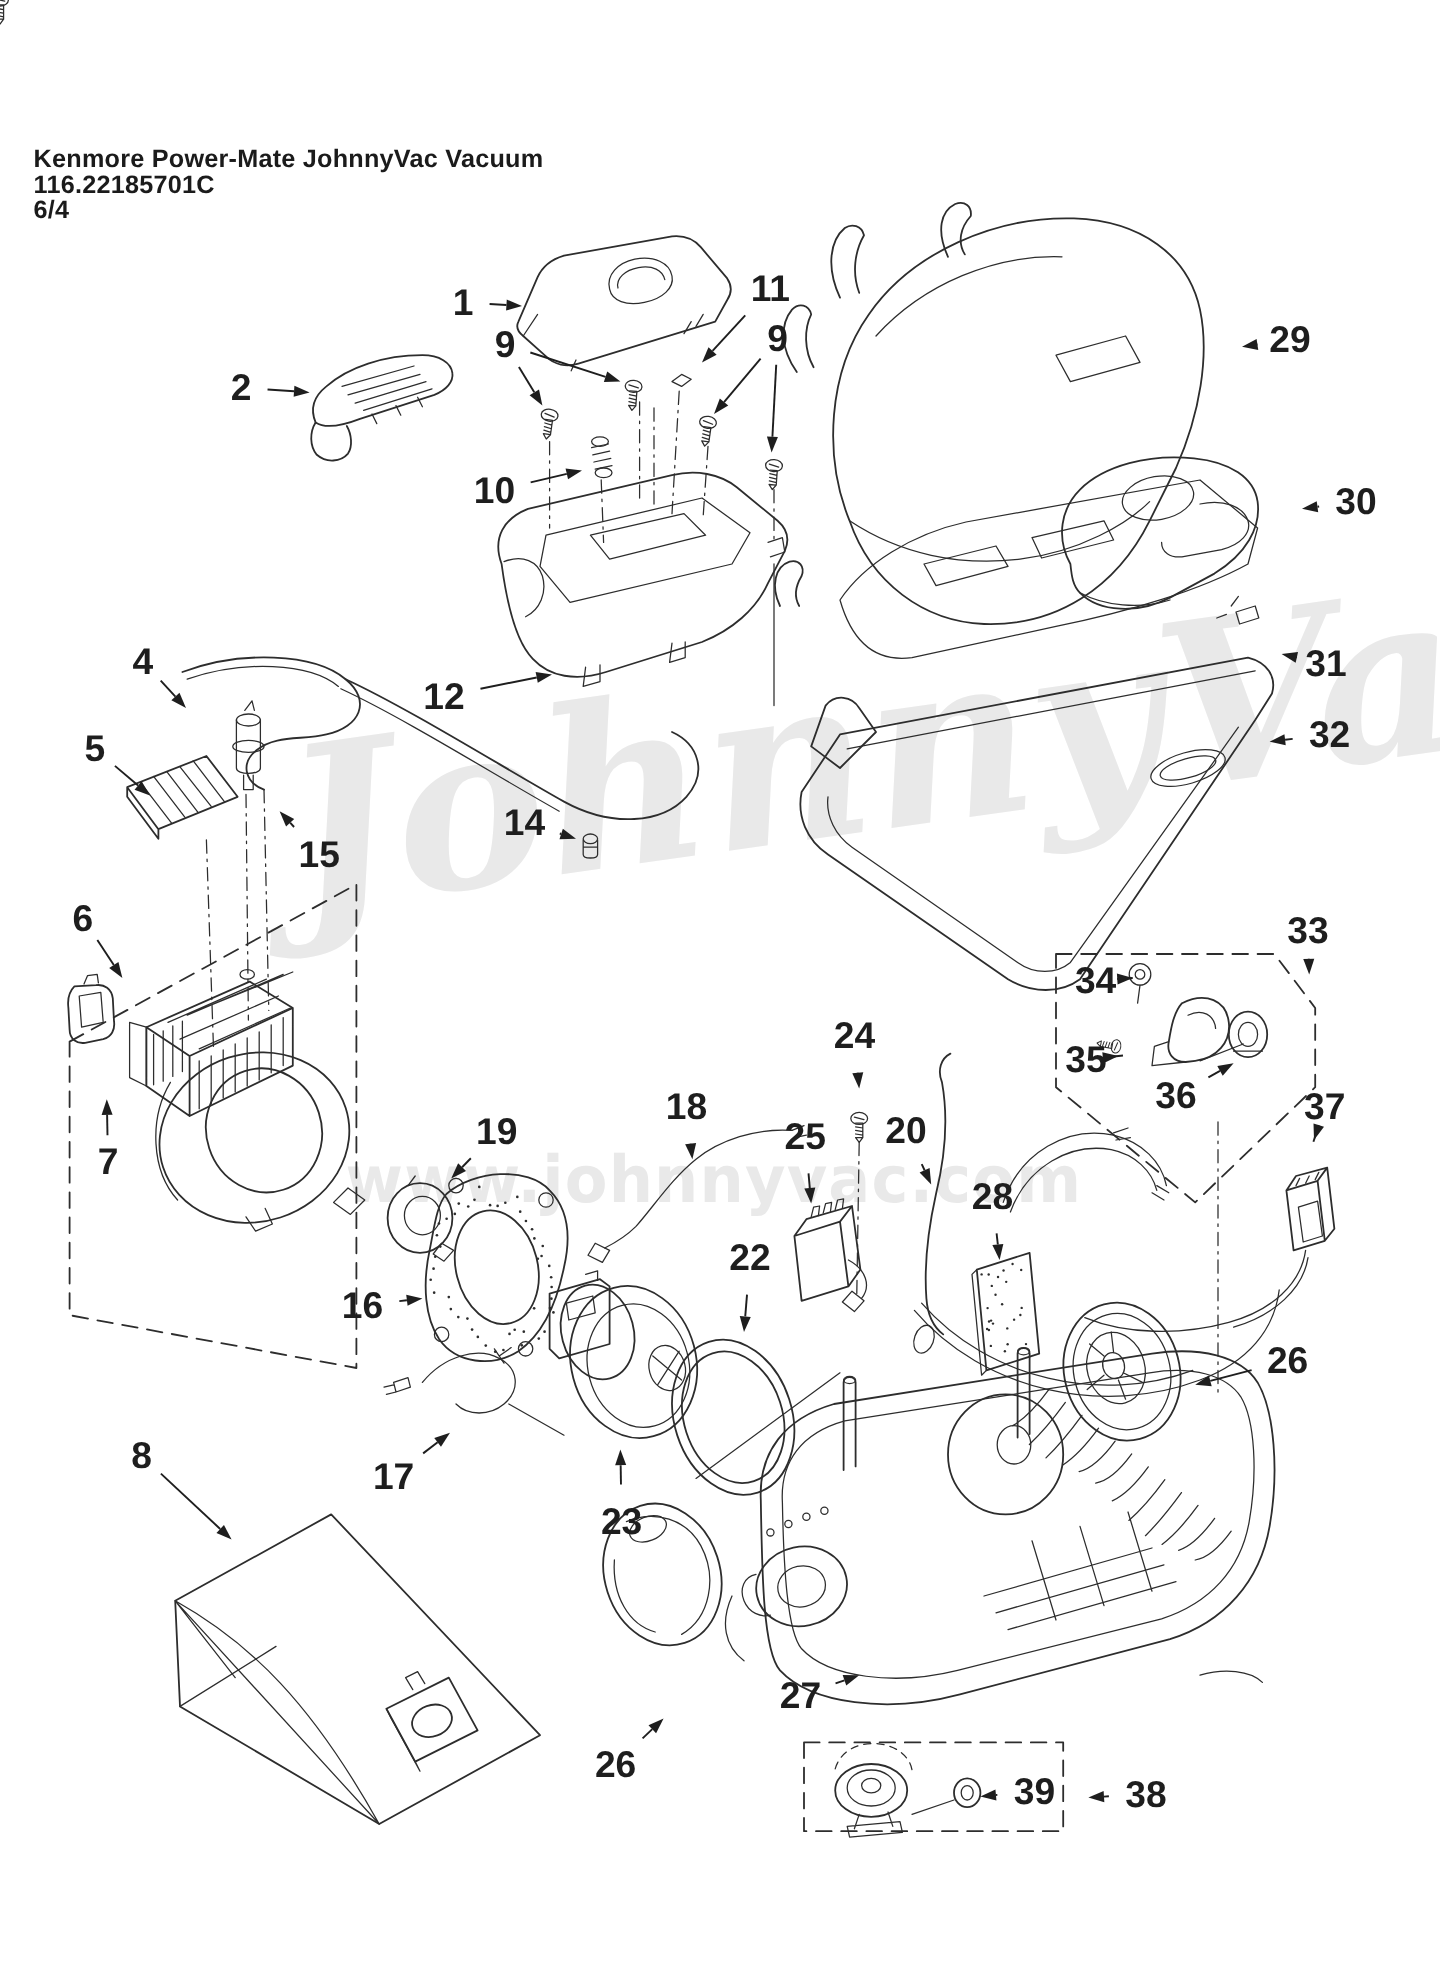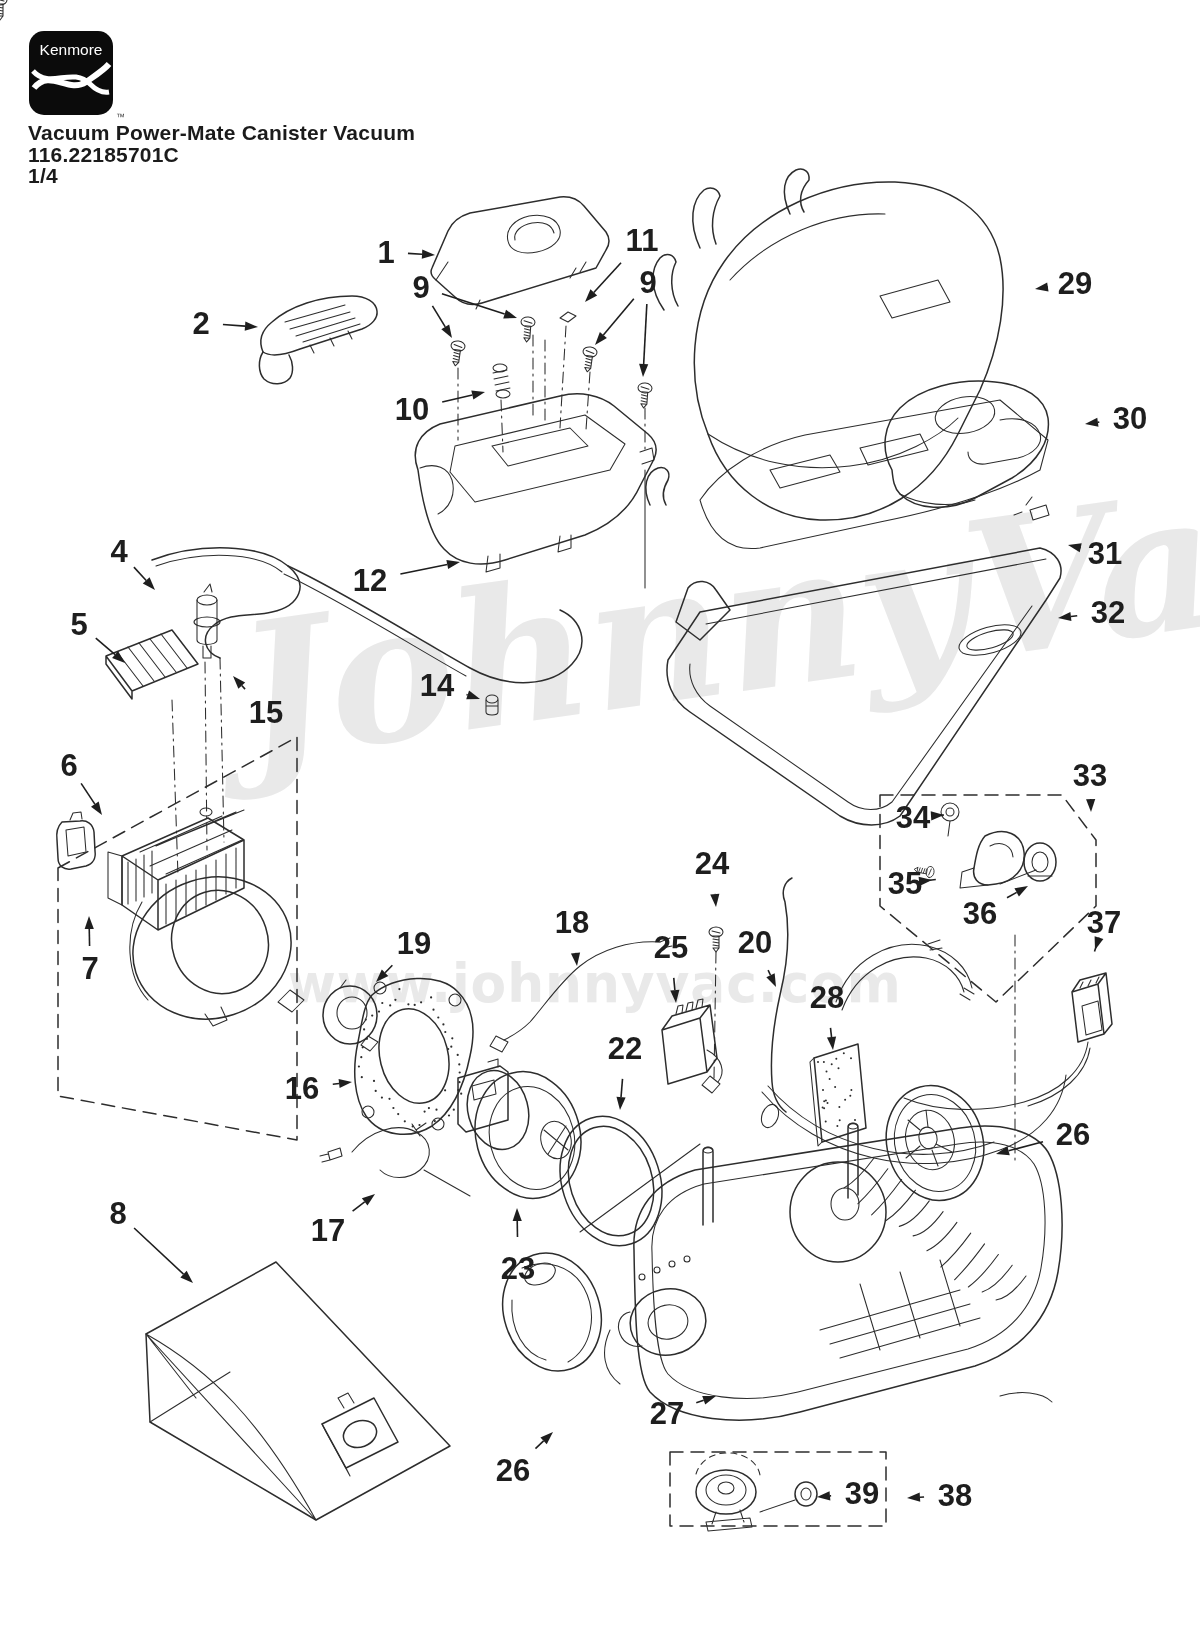--- a/index.html
+++ b/index.html
@@ -37,35 +37,24 @@
       letter-spacing:.4px;transform:scaleX(.93);white-space:nowrap;}
 </style>
 </head>
 <body>
 
 <div class="page">
 
   <div class="wm-script">JohnnyVac</div>
   <div class="wm-url">www.johnnyvac.com</div>
 
-  <div class="hdr">
-    <div class="logo-wrap">
-      <svg width="86" height="86" viewBox="0 0 86 86">
-        <rect x="1" y="1" width="84" height="84" rx="15" fill="#0b0b0b"></rect>
-        <text x="43" y="25" fill="#ffffff" font-size="15.5" text-anchor="middle" font-family="Liberation Sans, sans-serif">Kenmore</text>
-        <path d="M6,58 C22,38 40,64 58,52 C68,45 76,40 81,34" stroke="#ffffff" stroke-width="6" fill="none"></path>
-        <path d="M5,41 C22,60 44,36 62,54 C68,60 75,63 81,62" stroke="#ffffff" stroke-width="5" fill="none"></path>
-      </svg>
-      <span class="logo-tm">™</span>
-    </div>
-  </div>
   <div class="titleblock">
-    <div>Vacuum Power-Mate Canister Vacuum</div>
+    <div>Kenmore Power-Mate JohnnyVac Vacuum</div>
     <div>116.22185701C</div>
-    <div>1/4</div>
+    <div>6/4</div>
   </div>
 
   <svg class="diagram" width="1200" height="1650" viewBox="0 0 1200 1650">
 
     <g>
       <path class="ln" d="M432,268 L448,231 C452,222 460,216 470,213 L560,197 C570,196 578,199 584,206 L606,232 C610,238 610,244 606,250 L596,268 L482,303 C472,306 462,304 455,297 L436,280 C431,276 430,272 432,268 Z"></path>
       <path class="ln2" d="M508,241 C505,229 515,219 529,216 C545,213 558,219 560,230 C562,240 552,249 537,252 C522,255 510,251 508,241 Z"></path>
       <path class="ln2" d="M515,240 C513,232 521,225 532,223 C544,221 552,225 554,233"></path>
       <path class="ln2" d="M576,268 l-6,10 M586,262 l-6,10 M480,300 l-4,9 M436,280 L448,262"></path>
     </g>

